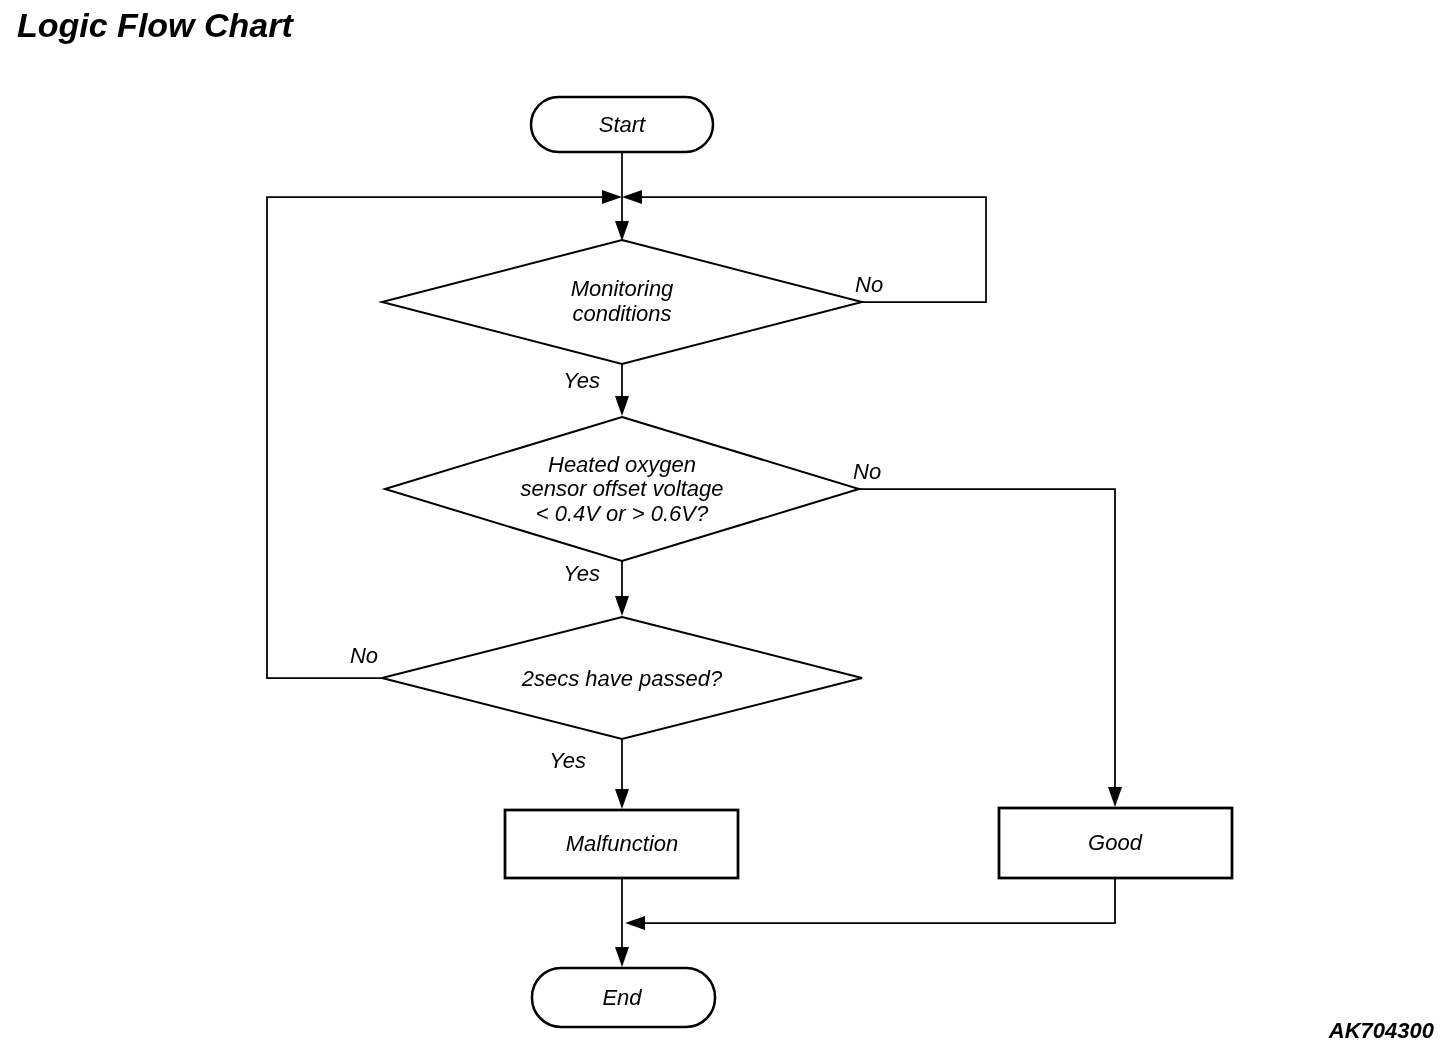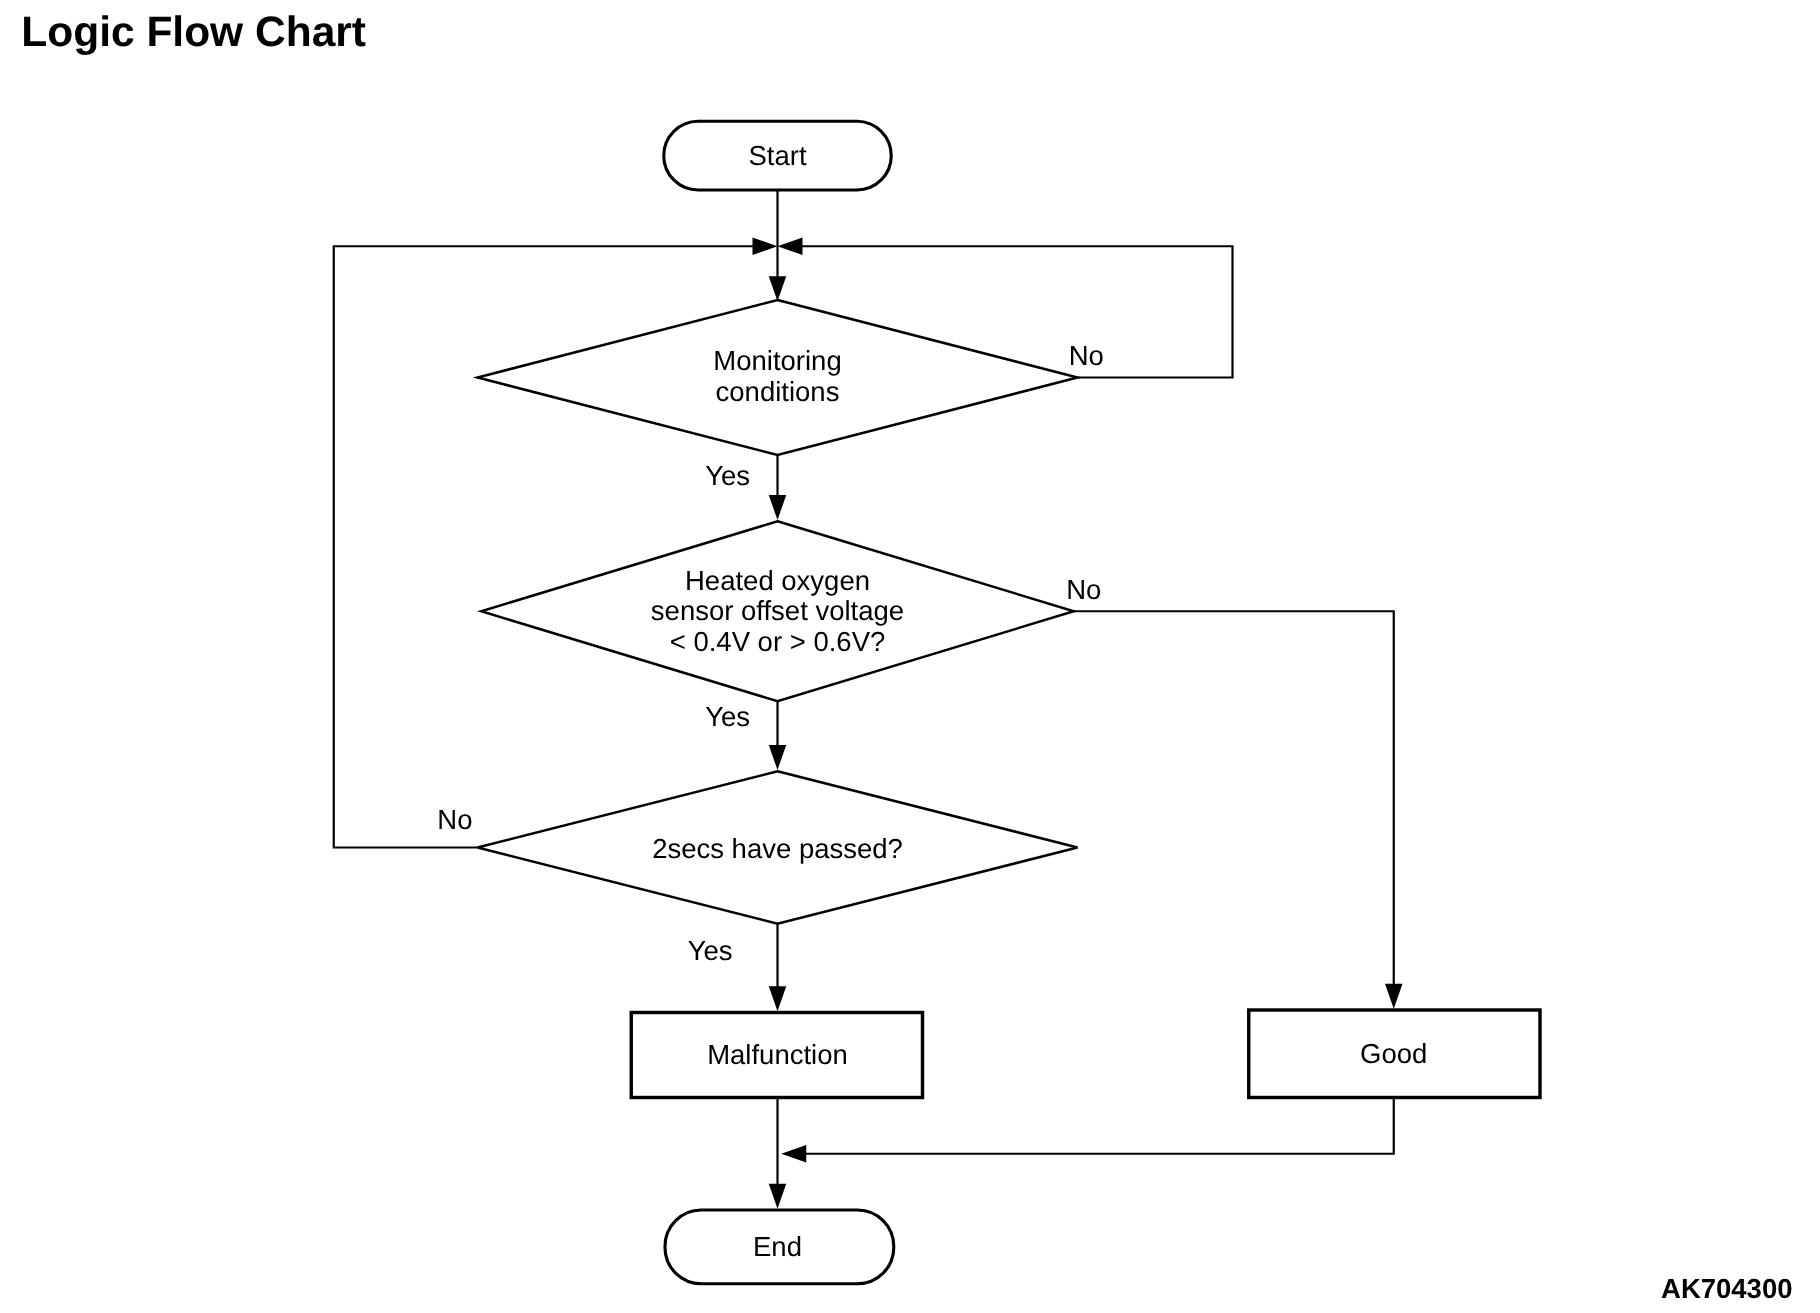--- a/index.html
+++ b/index.html
@@ -9,20 +9,21 @@
     width: 1456px;
     height: 1050px;
     overflow: hidden;
   }
   .canvas {
     position: relative;
     width: 1248px;
     height: 1050px;
     background: #ffffff;
     font-family: "Liberation Sans", sans-serif;
+    font-style: italic;
   }
   svg { display: block; }
   .node-shape {
     fill: #ffffff;
     stroke: #000000;
   }
   .edge-line {
     fill: none;
     stroke: #000000;
     stroke-width: 1.75;

